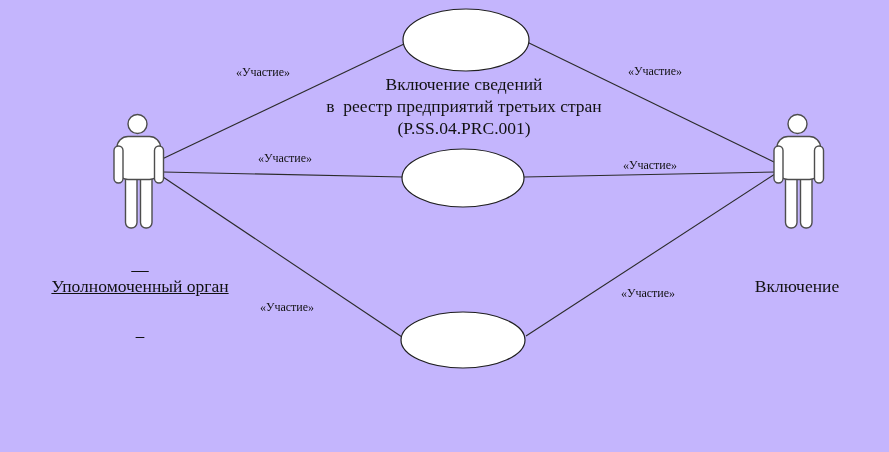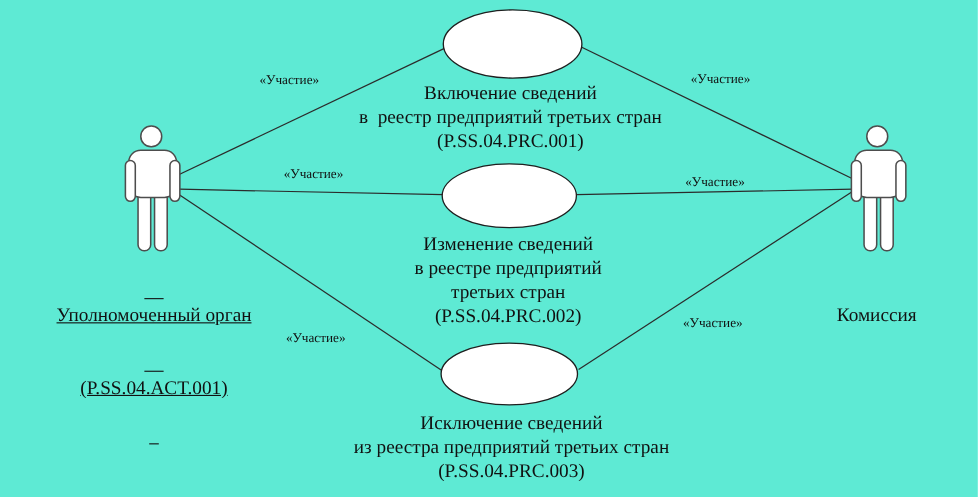--- a/index.html
+++ b/index.html
@@ -4,21 +4,21 @@
 <style>
   html, body {
     margin: 0;
     padding: 0;
     background: #ffffff;
   }
   .canvas {
     position: relative;
     width: 889px;
     height: 452px;
-    background: #5eead4;
+    background: #c4b5fd;
     font-family: "Liberation Serif", "DejaVu Serif", serif;
     color: #111111;
     overflow: hidden;
   }
   .canvas svg.shapes {
     position: absolute;
     left: 0;
     top: 0;
     width: 889px;
     height: 452px;
@@ -75,34 +75,26 @@
     <ellipse cx="463" cy="178" rx="61" ry="29" fill="#ffffff" stroke="#1f1f1f" stroke-width="1.2"></ellipse>
     <ellipse cx="463" cy="340" rx="62" ry="28" fill="#ffffff" stroke="#1f1f1f" stroke-width="1.2"></ellipse>
 
     <use href="#actor-figure"></use>
     <use href="#actor-figure" x="660" y="0"></use>
   </svg>
 
   <div class="lbl" style="left:464px; top:73px;">Включение сведений
 в  реестр предприятий третьих стран
 (P.SS.04.PRC.001)</div>
-  <div class="lbl" style="left:462px; top:210px;">Изменение сведений
-в реестре предприятий
-третьих стран
-(P.SS.04.PRC.002)</div>
-  <div class="lbl" style="left:465px; top:373px;">Исключение сведений
-из реестра предприятий третьих стран
-(P.SS.04.PRC.003)</div>
 
   <div class="lbl actor-label" style="left:140px; top:231px;text-decoration:underline;">
     <span class="name">Уполномоченный орган</span>
-    <span class="code">(P.SS.04.ACT.001)</span>
   </div>
   <div class="lbl actor-label" style="left:797px; top:231px;">
-    <span class="name">Комиссия</span>
+    <span class="name">Включение</span>
   </div>
 
   <span class="stereotype" style="left:263px; top:62px;">«Участие»</span>
   <span class="stereotype" style="left:285px; top:148px;">«Участие»</span>
   <span class="stereotype" style="left:287px; top:297px;">«Участие»</span>
   <span class="stereotype" style="left:655px; top:61px;">«Участие»</span>
   <span class="stereotype" style="left:650px; top:155px;">«Участие»</span>
   <span class="stereotype" style="left:648px; top:283px;">«Участие»</span>
 
 </div>

